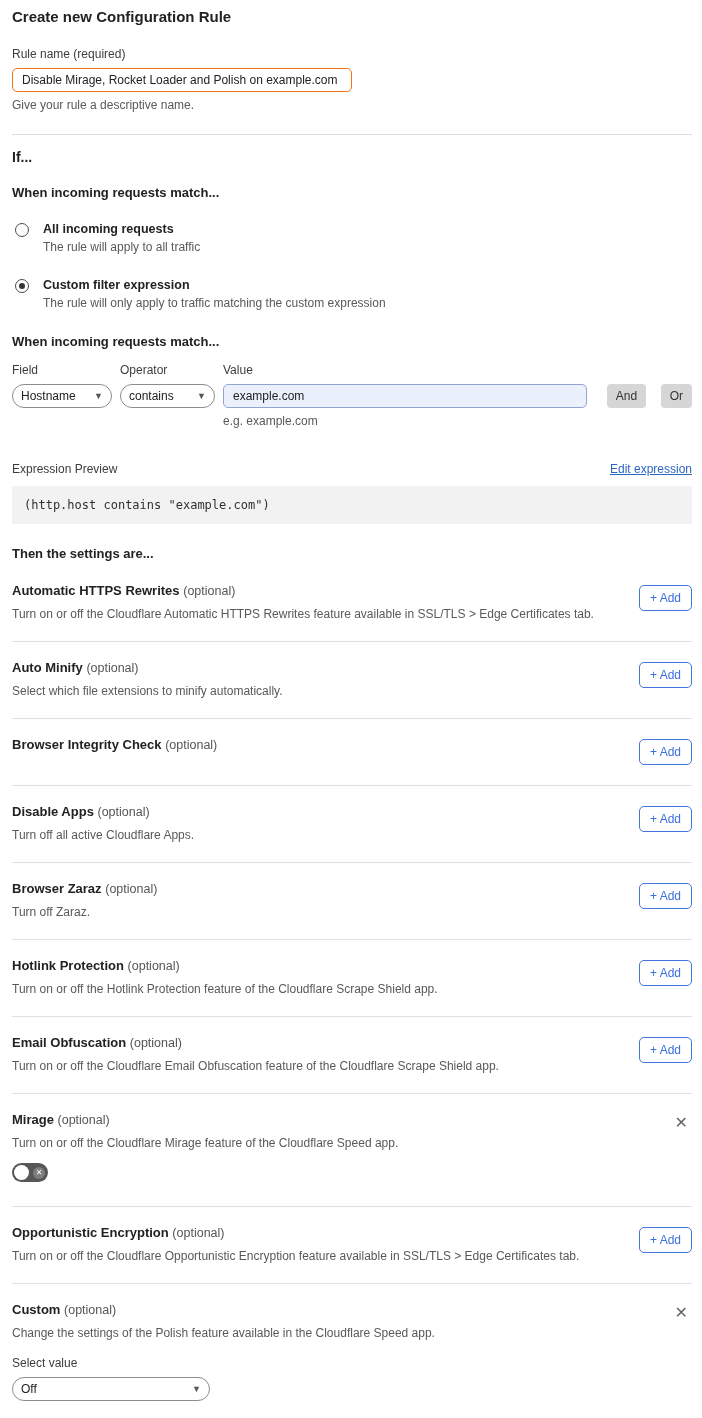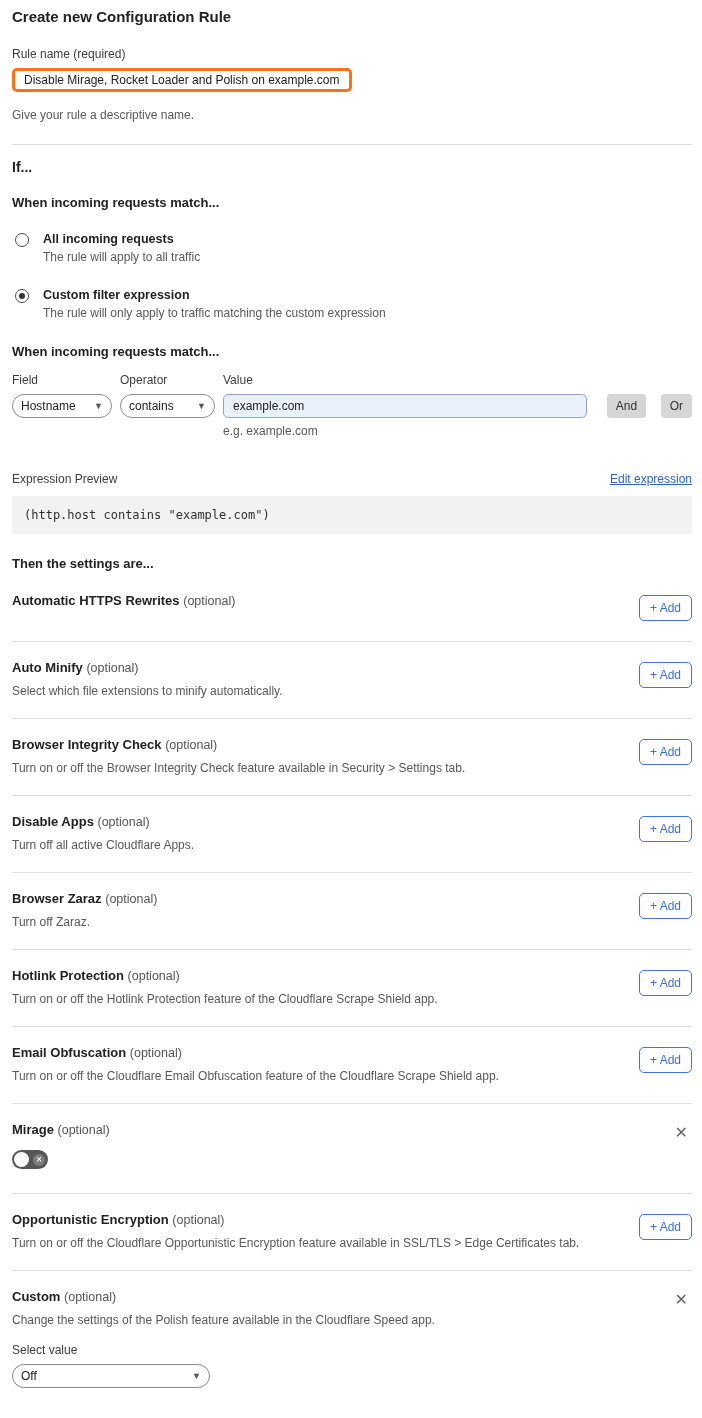--- a/index.html
+++ b/index.html
@@ -10,26 +10,26 @@
     color: #313131;
     -webkit-font-smoothing: antialiased;
   }
   .page { padding: 8px 10px 20px 12px; }
 
   h1.page-title { font-size: 15px; font-weight: 700; color: #222; margin-bottom: 22px; }
 
   .field-label { font-size: 12px; color: #3d3d3d; margin-bottom: 7px; }
   .rule-name-input {
     width: 340px; height: 24px;
-    border: 3px solid #f97316; border-radius: 5px;
+    border: 1px solid #f97316; border-radius: 5px;
     padding: 0 9px; font-size: 12px; color: #222;
     font-family: "Liberation Sans", sans-serif;
     background: #fff; outline: none;
   }
-  .help-text { font-size: 12px; color: #595959; margin-top: 16px; }
+  .help-text { font-size: 12px; color: #595959; margin-top: 6px; }
 
   .divider { border: none; border-top: 1px solid #dcdcdc; margin: 22px 0 0 0; }
 
   h2.if-heading { font-size: 14px; font-weight: 700; margin-top: 14px; color: #222; }
   h3.match-heading { font-size: 13px; font-weight: 700; margin-top: 20px; color: #222; }
 
   .radio-group { margin-top: 22px; }
   .radio-row { display: flex; align-items: flex-start; margin-bottom: 24px; cursor: pointer; }
   .radio-circle {
     width: 14px; height: 14px; border: 1.5px solid #4b4b4b; border-radius: 50%;
@@ -177,38 +177,38 @@
     <a class="edit-link">Edit expression</a>
   </div>
   <div class="code-block">(http.host contains "example.com")</div>
 
   <h3 class="then-heading">Then the settings are...</h3>
 
   <div class="settings" id="settings-list">
   <section class="setting">
     <div class="setting-main">
       <h3 class="setting-title"><span class="t">Automatic HTTPS Rewrites</span> <span class="opt">(optional)</span></h3>
+      <p class="setting-desc">Turn on or off the Cloudflare Automatic HTTPS Rewrites feature available in SSL/TLS &gt; Edge Certificates tab.</p>
       <div class="setting-control"></div>
     </div>
     <div class="setting-side"><button class="add-btn">+ Add</button></div>
   </section>
 
   <section class="setting">
     <div class="setting-main">
       <h3 class="setting-title"><span class="t">Auto Minify</span> <span class="opt">(optional)</span></h3>
       <p class="setting-desc">Select which file extensions to minify automatically.</p>
       <div class="setting-control"></div>
     </div>
     <div class="setting-side"><button class="add-btn">+ Add</button></div>
   </section>
 
   <section class="setting">
     <div class="setting-main">
       <h3 class="setting-title"><span class="t">Browser Integrity Check</span> <span class="opt">(optional)</span></h3>
-      <p class="setting-desc">Turn on or off the Browser Integrity Check feature available in Security &gt; Settings tab.</p>
       <div class="setting-control"></div>
     </div>
     <div class="setting-side"><button class="add-btn">+ Add</button></div>
   </section>
 
   <section class="setting">
     <div class="setting-main">
       <h3 class="setting-title"><span class="t">Disable Apps</span> <span class="opt">(optional)</span></h3>
       <p class="setting-desc">Turn off all active Cloudflare Apps.</p>
       <div class="setting-control"></div>
@@ -239,20 +239,21 @@
       <h3 class="setting-title"><span class="t">Email Obfuscation</span> <span class="opt">(optional)</span></h3>
       <p class="setting-desc">Turn on or off the Cloudflare Email Obfuscation feature of the Cloudflare Scrape Shield app.</p>
       <div class="setting-control"></div>
     </div>
     <div class="setting-side"><button class="add-btn">+ Add</button></div>
   </section>
 
   <section class="setting">
     <div class="setting-main">
       <h3 class="setting-title"><span class="t">Mirage</span> <span class="opt">(optional)</span></h3>
+      <p class="setting-desc">Turn on or off the Cloudflare Mirage feature of the Cloudflare Speed app.</p>
       <div class="setting-control"><span class="toggle"><span class="knob"></span><span class="x-badge">✕</span></span></div>
     </div>
     <div class="setting-side"><span class="close-x">✕</span></div>
   </section>
 
   <section class="setting">
     <div class="setting-main">
       <h3 class="setting-title"><span class="t">Opportunistic Encryption</span> <span class="opt">(optional)</span></h3>
       <p class="setting-desc">Turn on or off the Cloudflare Opportunistic Encryption feature available in SSL/TLS &gt; Edge Certificates tab.</p>
       <div class="setting-control"></div>

